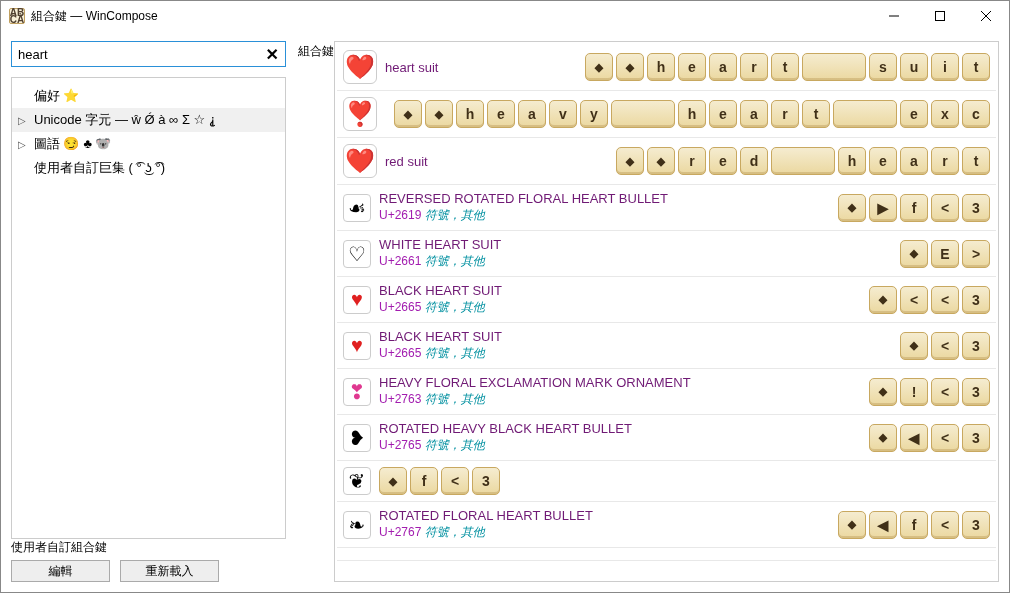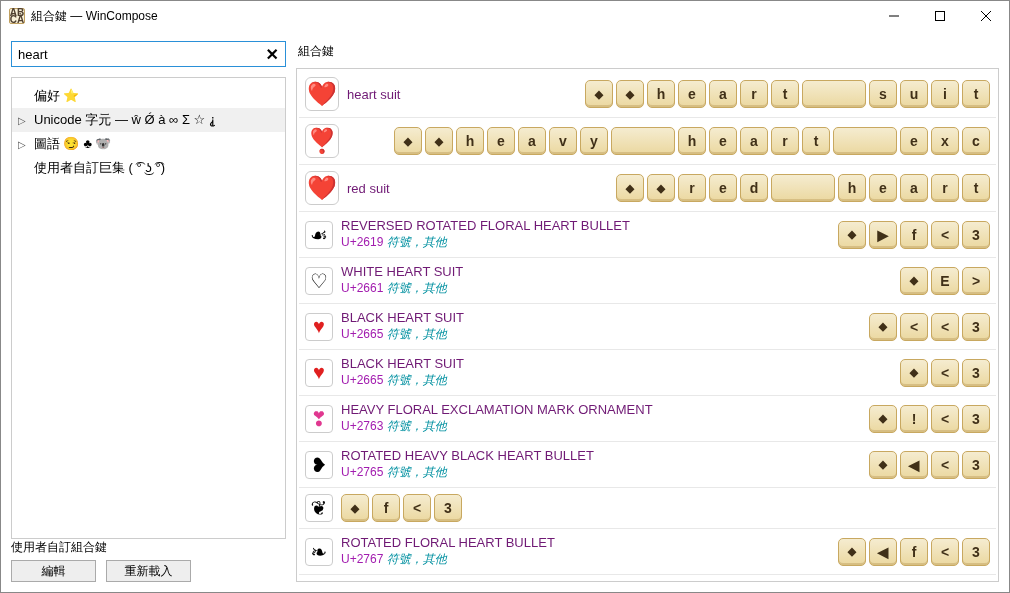--- a/index.html
+++ b/index.html
@@ -91,29 +91,29 @@
   color: #555;
   font-size: 10px;
 }
 .tree-item.sel { background: #f0f0f0; }
 .sidebar-footer {
   margin-top: 0;
 }
 .sidebar-footer .label { font-size: 12px; margin-bottom: 4px;}
 .sidebar-footer .buttons { display: flex; gap: 10px; }
 .sidebar-footer button {
-  width: 85px; height: 22px;
+  width: 99px; height: 22px;
   border: 1px solid #aaa;
   background: #eee;
   font-size: 12px;
 }
 .main {
   flex: 1;
   display: flex;
-  flex-direction: column;
+  flex-direction: row;
   min-width: 0;
 }
 .main-header {
   font-size: 12px;
   padding: 2px 0 8px 2px;
 }
 .list {
   flex: 1;
   border: 1px solid #ccc;
   overflow-y: scroll;

